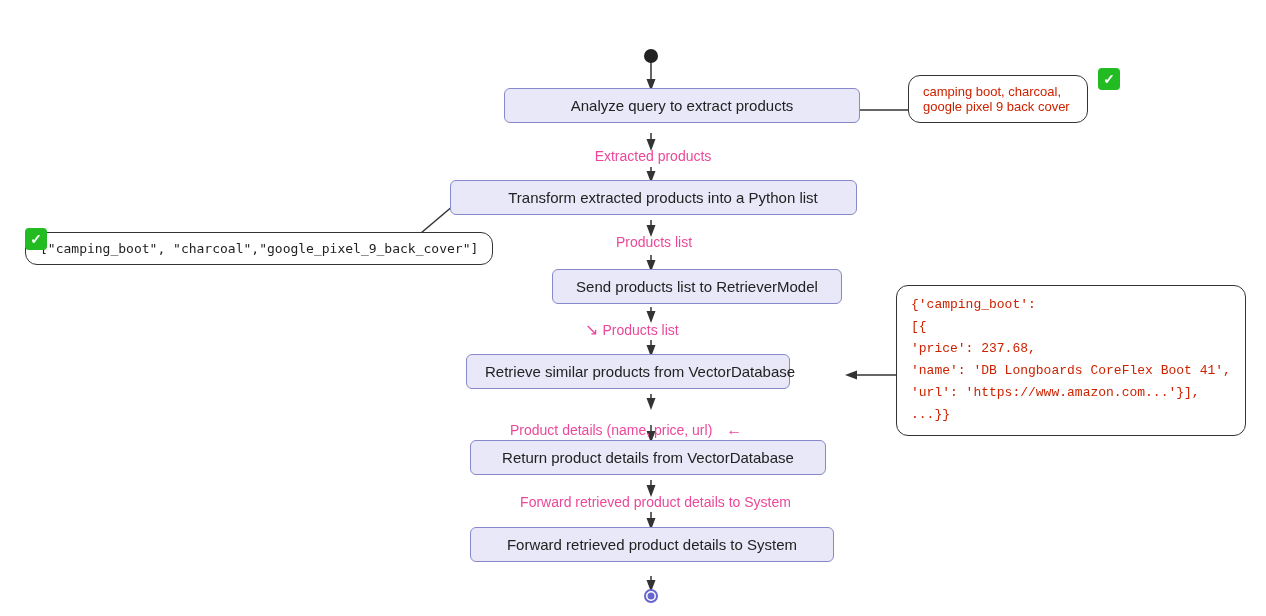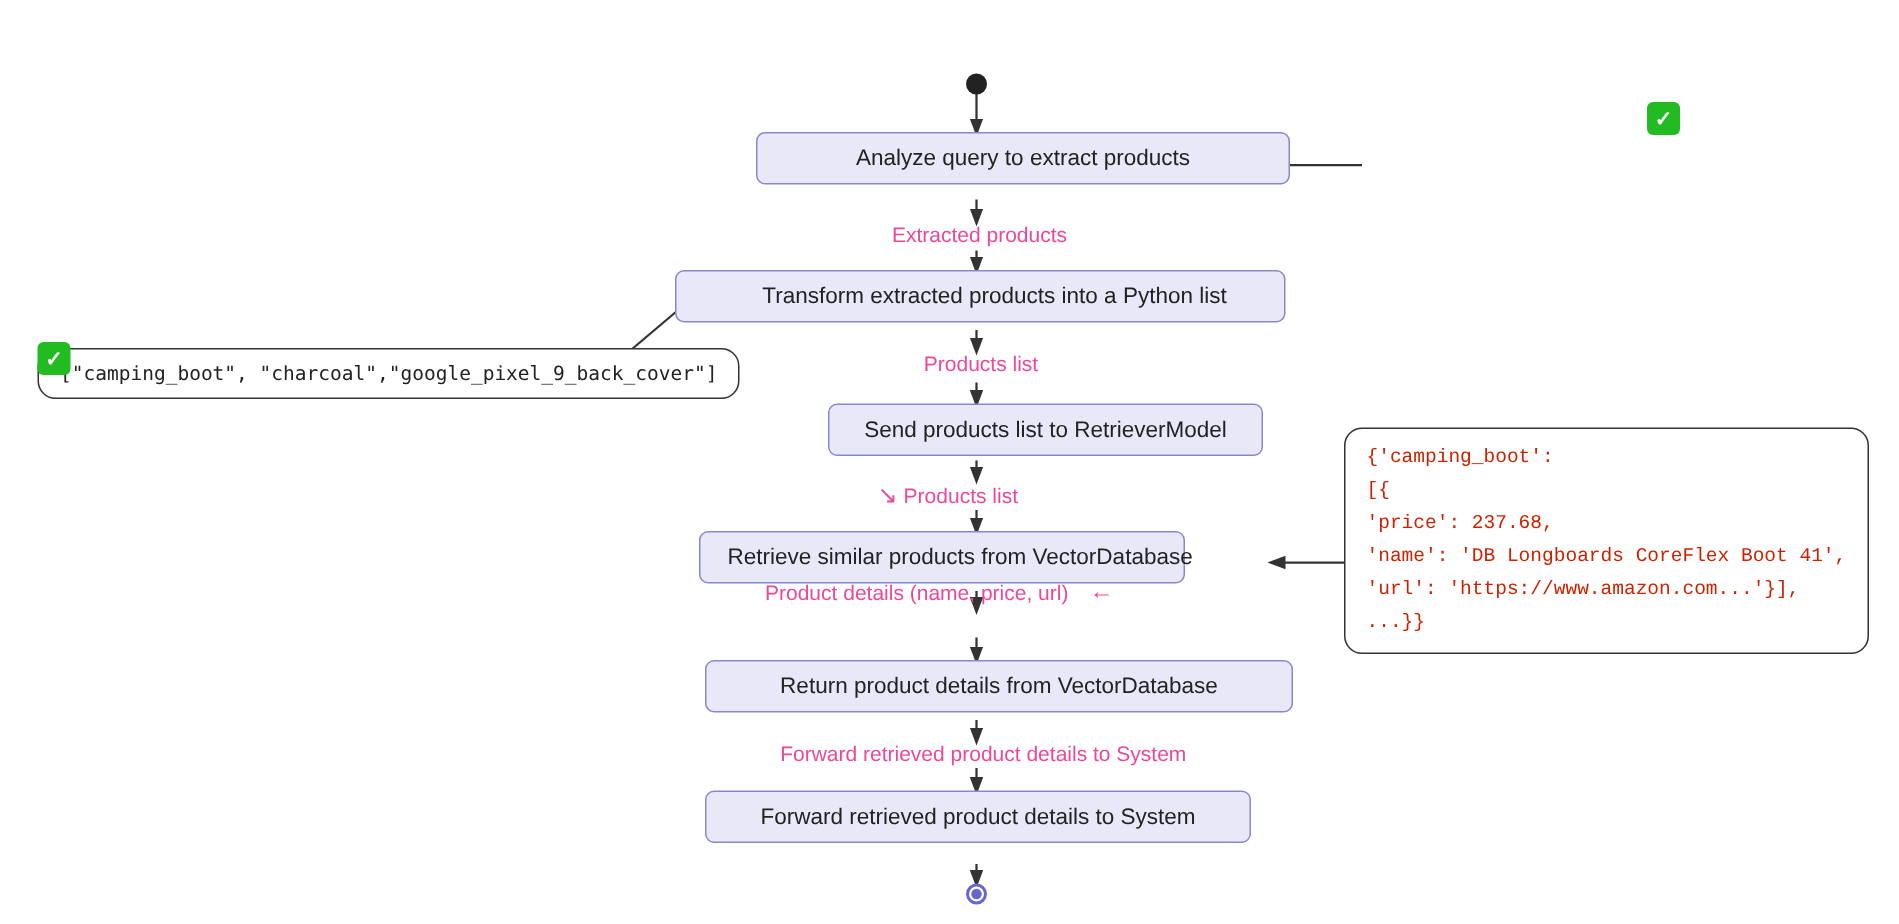--- a/index.html
+++ b/index.html
@@ -151,35 +151,39 @@
 
   <div class="flow-node" style="left:508px; top:269px; width:290px;margin-left:44px;">Send products list to RetrieverModel</div>
 
   <div class="flow-label" style="left:585px; top:320px; width:140px; display:flex; align-items:center; gap:4px;">
     <span style="font-size:16px;">↘</span>
     <span>Products list</span>
   </div>
 
   <div class="flow-node" style="left:466px; top:354px; width:324px;">Retrieve similar products from VectorDatabase</div>
 
-  <div class="flow-label" style="left:510px; top:386px; width:250px; display:flex; align-items:center; gap:14px;">
+  <div class="flow-label" style="left:510px; top:421px; width:250px; display:flex; align-items:center; gap:14px;">
     <span>Product details (name, price, url)</span>
     <span style="font-size:16px;">←</span>
   </div>
 
-  <div class="flow-node" style="left:470px; top:440px; width:392px;">Return product details from VectorDatabase</div>
+  <div class="flow-node" style="left:470px; top:440px; width:356px;">Return product details from VectorDatabase</div>
 
   <div class="flow-label" style="left:463px; top:494px; width:385px;">Forward retrieved product details to System</div>
 
   <div class="flow-node" style="left:470px; top:527px; width:364px;">Forward retrieved product details to System</div>
 
   <div class="circle-end" style="left:644px; top:589px;">
     <div class="circle-end-inner"></div>
   </div>
 
+  <div class="annotation-box red-text" style="left:908px; top:75px; min-width:180px;">
+    <span style="white-space:pre-line;">camping boot, charcoal,
+google pixel 9 back cover</span>
+  </div>
   <div class="green-check" style="left:1098px; top:68px;">✓</div>
 
   <div class="annotation-box" style="left:25px; top:232px; min-width:370px;">
     <span style="font-family: monospace; font-size:13px; color:#222;">["camping_boot", "charcoal","google_pixel_9_back_cover"]</span>
   </div>
   <div class="green-check" style="left:25px; top:228px;">✓</div>
 
   <div class="annotation-box red-text" style="left:896px; top:285px; min-width:340px; font-family: Liberation Mono, monospace; line-height:1.7;">
     <span style="white-space:pre-line; font-size:13px;">{'camping_boot':
   [{

